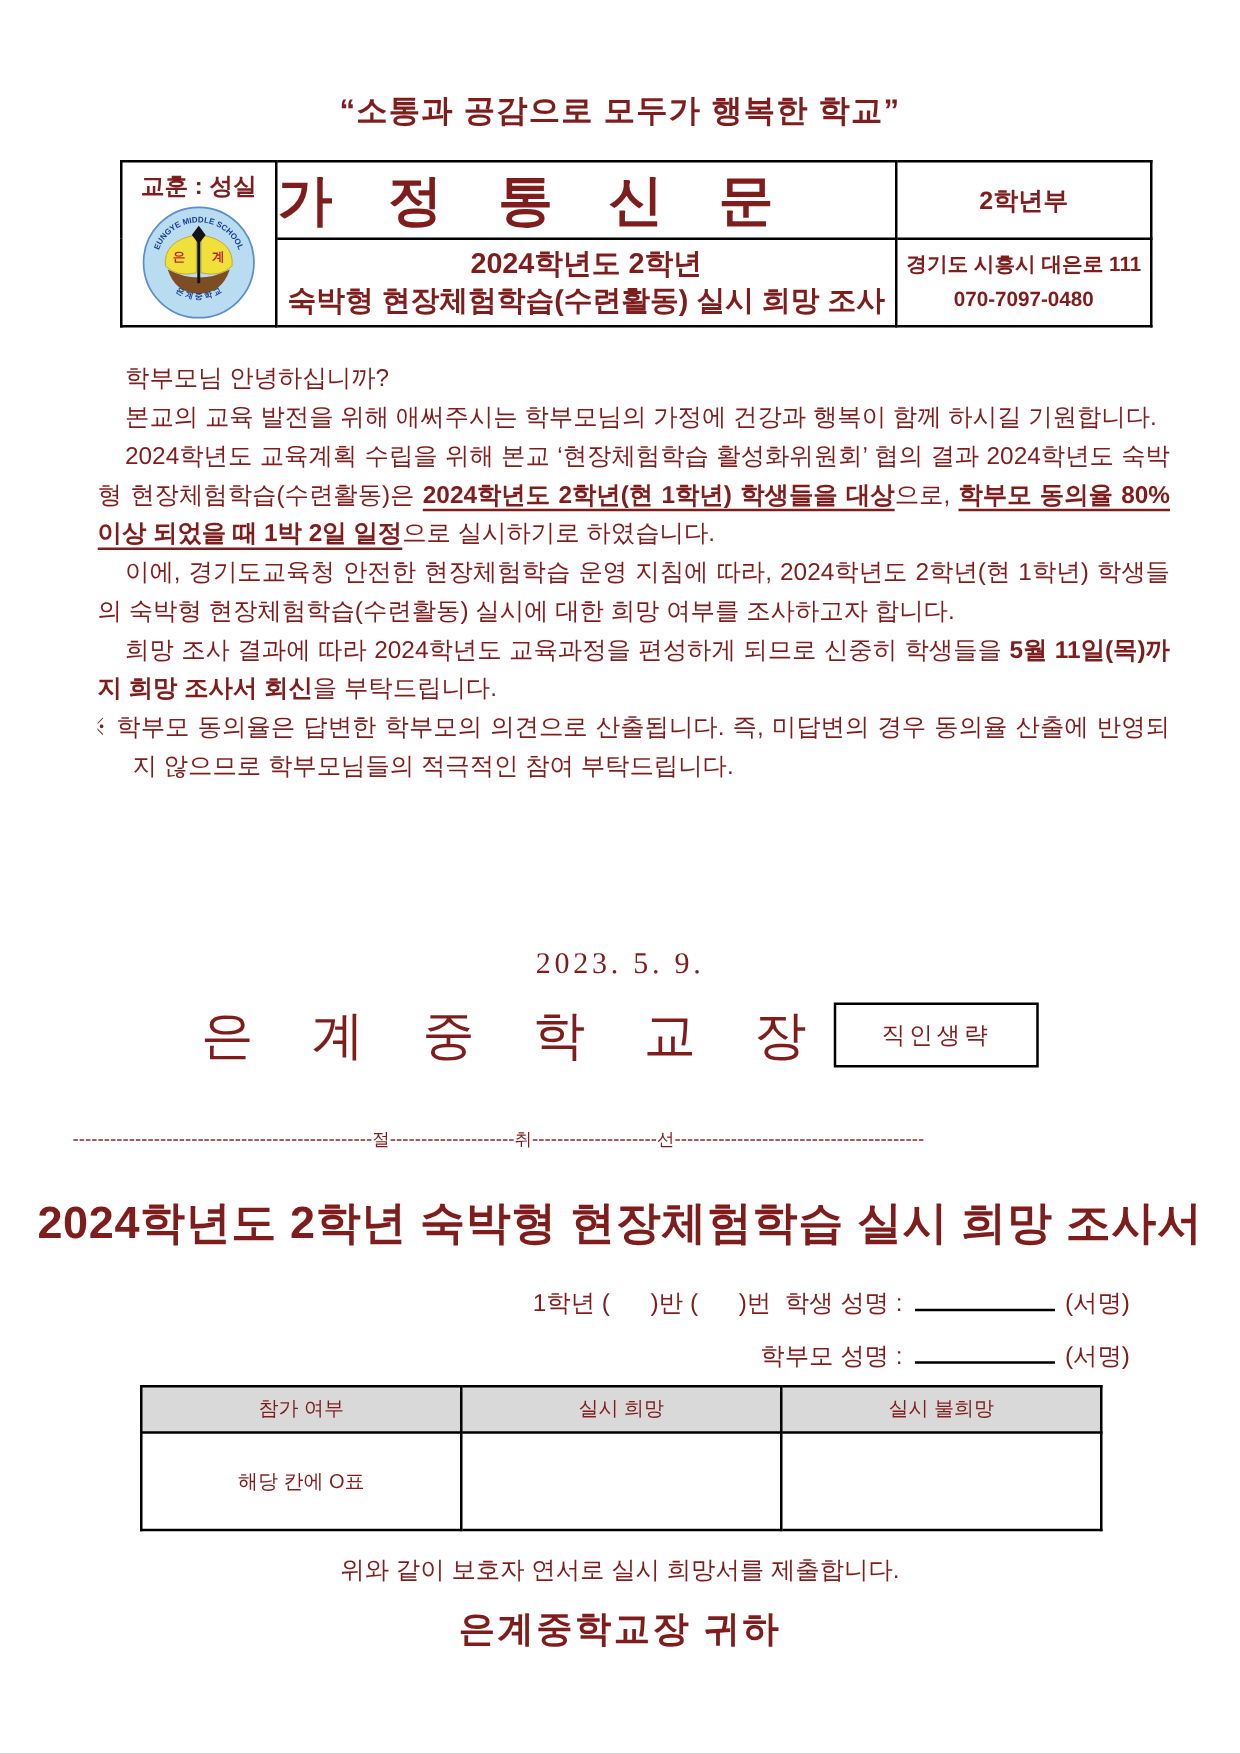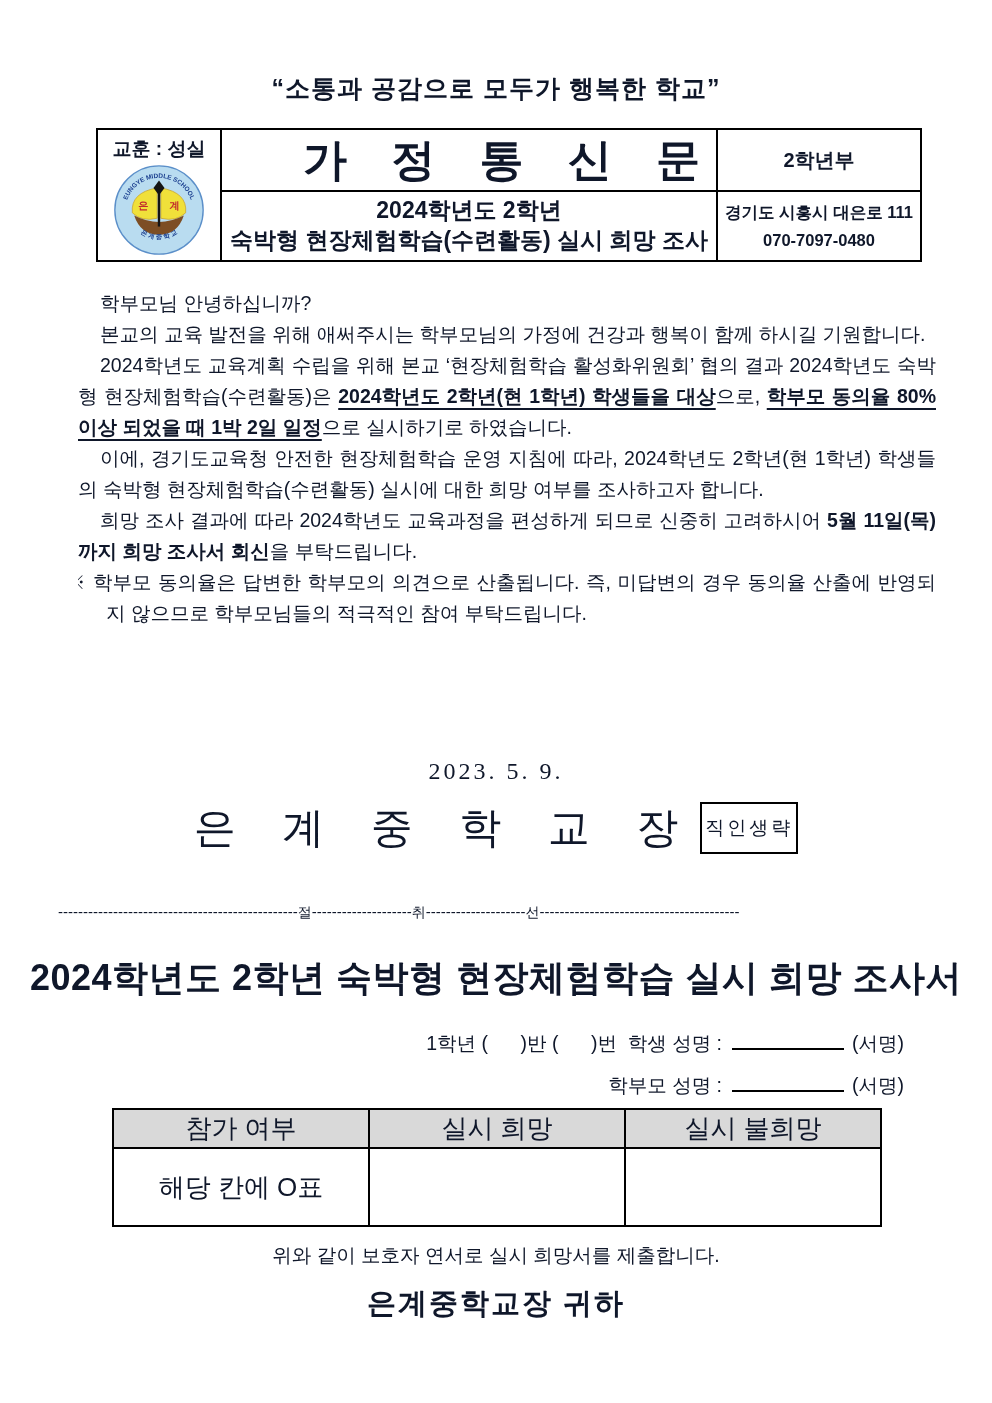--- a/index.html
+++ b/index.html
@@ -1,35 +1,35 @@
 <!DOCTYPE html>
 <html><head>
 <meta charset="utf-8">
 <style>
   html,body { margin:0; padding:0; background:#888; }
   .page {
     position:relative; width:992px; height:1403px; margin:0 auto;
-    background:#ffffff; color:#0f172a;
+    background:#ffffff; color:#7f1d1d;
     font-family:"Liberation Sans", sans-serif;
   }
   
   .slogan {
     position:absolute; top:72px; left:0; width:100%;
     text-align:center; font-size:25px; font-weight:bold; letter-spacing:1px;
   }
   
   .header-table {
     position:absolute; top:128px; left:96px;
     width:818px; border-collapse:collapse; table-layout:fixed;
   }
   .header-table td { border:2.5px solid #000; padding:0; vertical-align:middle; }
   .cell-motto { width:122px; text-align:center; }
   .motto { font-size:19px; font-weight:bold; margin:6px 0 2px 0; }
   .logo-wrap { width:92px; height:92px; margin:0 auto 4px auto; }
-  .cell-title { width:494px; text-align:right; height:60px;margin-top:48px; }
+  .cell-title { width:494px; text-align:left; height:60px;margin-top:48px; }
   .doc-title { font-size:44px; font-weight:bold; letter-spacing:16px; white-space:nowrap; }
   .cell-dept { width:202px; text-align:center; font-size:20px; font-weight:bold; }
   .cell-subtitle { text-align:center; height:67px; font-weight:bold; font-size:23px; line-height:1.3; }
   .cell-contact { text-align:center; font-size:16.5px; font-weight:bold; line-height:1.7; }
   
   .body-text {
     position:absolute; top:288px; left:78px; width:858px; height:440px;
     font-size:19.5px; line-height:31px; text-align:justify; overflow:hidden;
   }
   .body-text p { margin:0; text-indent:22px; }
@@ -41,21 +41,21 @@
     position:absolute; top:758px; left:0; width:100%;
     text-align:center; font-family:"Liberation Serif", serif;
     font-size:24px; letter-spacing:3px;
   }
   .signature-row { position:absolute; top:800px; left:0; width:100%; text-align:center; white-space:nowrap; }
   .principal {
     font-family:"Liberation Serif", serif; font-size:42px;
     letter-spacing:18px; vertical-align:middle;
   }
   .stamp-box {
-    display:inline-block; border:2px solid #000; padding:11px 3px;
+    display:inline-block; border:2px solid #000; padding:11px 36px;
     font-size:19px; letter-spacing:3px; vertical-align:middle; margin-left:4px;
   }
   
   .cutline {
     position:absolute; top:903px; left:58px; width:878px; height:22px;
     font-size:15px; white-space:nowrap; overflow:hidden; letter-spacing:0px;
   }
   .cutline .lbl { font-size:14px; }
   
   .form-title {
@@ -65,21 +65,21 @@
   .form-fields {
     position:absolute; top:1022px; right:88px; text-align:right;
     font-size:19.5px; line-height:42px; white-space:nowrap;
   }
   .blank {
     display:inline-block; width:112px; height:20px;
     border-bottom:2px solid #000; margin:0 8px 0 10px;
   }
   .choice-table {
     position:absolute; top:1108px; left:112px; width:770px;
-    border-collapse:collapse; table-layout:fixed; font-size:26px;
+    border-collapse:collapse; table-layout:fixed; font-size:16px;
   }
   .choice-table th, .choice-table td { border:2.5px solid #000; text-align:center; }
   .choice-table th { height:33px; background:#d9d9d9; font-weight:normal; }
   .choice-table td { height:74px; }
   
   .submit-note { position:absolute; top:1242px; left:0; width:100%; text-align:center; font-size:19.5px; }
   .recipient   { position:absolute; top:1284px; left:0; width:100%; text-align:center; font-size:29px; font-weight:bold; letter-spacing:2px; }
 </style>
 </head>
 <body>
@@ -134,21 +134,21 @@
       </td>
     </tr>
   </tbody>
     </table>
 
   <div class="body-text">
     <p><span>학부모님 안녕하십니까?</span></p>
     <p><span>본교의 교육 발전을 위해 애써주시는 학부모님의 가정에 건강과 행복이 함께 하시길 기원합니다.</span></p>
     <p><span>2024학년도 교육계획 수립을 위해 본교 ‘현장체험학습 활성화위원회’ 협의 결과 2024학년도 숙박형 현장체험학습(수련활동)은 </span><span class="bu">2024학년도 2학년(현 1학년) 학생들을 대상</span><span>으로, </span><span class="bu">학부모 동의율 80% 이상 되었을 때 1박 2일 일정</span><span>으로 실시하기로 하였습니다.</span></p>
     <p><span>이에, 경기도교육청 안전한 현장체험학습 운영 지침에 따라, 2024학년도 2학년(현 1학년) 학생들의 숙박형 현장체험학습(수련활동) 실시에 대한 희망 여부를 조사하고자 합니다.</span></p>
-    <p><span>희망 조사 결과에 따라 2024학년도 교육과정을 편성하게 되므로 신중히 고려하시어 </span><span class="b">5월 11일(목)까지 희망 조사서 회신</span><span>을 부탁드립니다.</span></p>
+    <p><span>희망 조사 결과에 따라 2024학년도 교육과정을 편성하게 되므로 신중히 학생들을 </span><span class="b">5월 11일(목)까지 희망 조사서 회신</span><span>을 부탁드립니다.</span></p>
     <p class="note"><span>※ </span><span>학부모 동의율은 답변한 학부모의 의견으로 산출됩니다. 즉, 미답변의 경우 동의율 산출에 반영되지 않으므로 학부모님들의 적극적인 참여 부탁드립니다.</span></p>
   </div>
 
   <div class="date-line">2023. 5. 9.</div>
   <div class="signature-row">
     <span class="principal">은 계 중 학 교 장</span><span class="stamp-box">직인생략</span>
   </div>
 
   <div class="cutline"><span>------------------------------------------------</span><span class="lbl">절</span><span>--------------------</span><span class="lbl">취</span><span>--------------------</span><span class="lbl">선</span><span>----------------------------------------</span></div>
 

